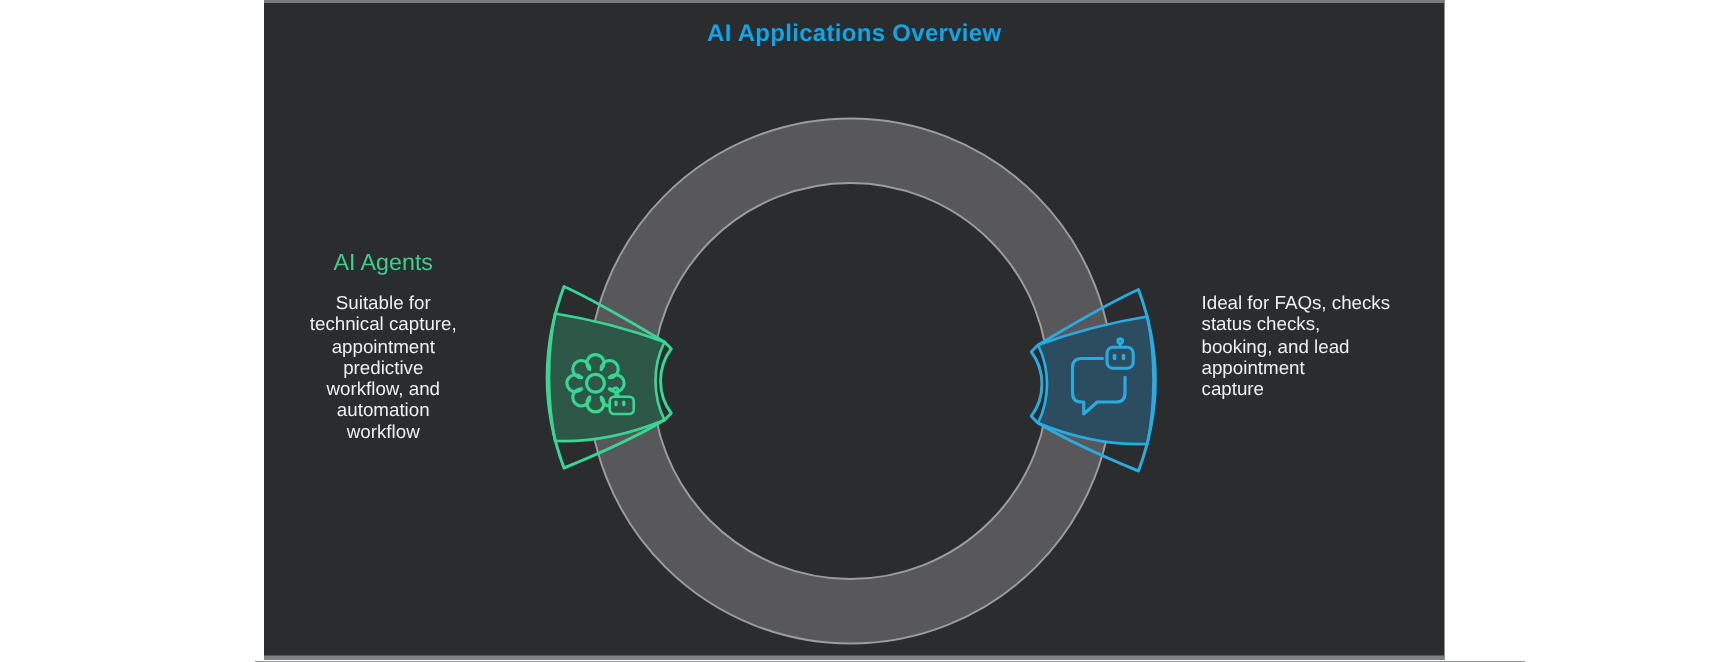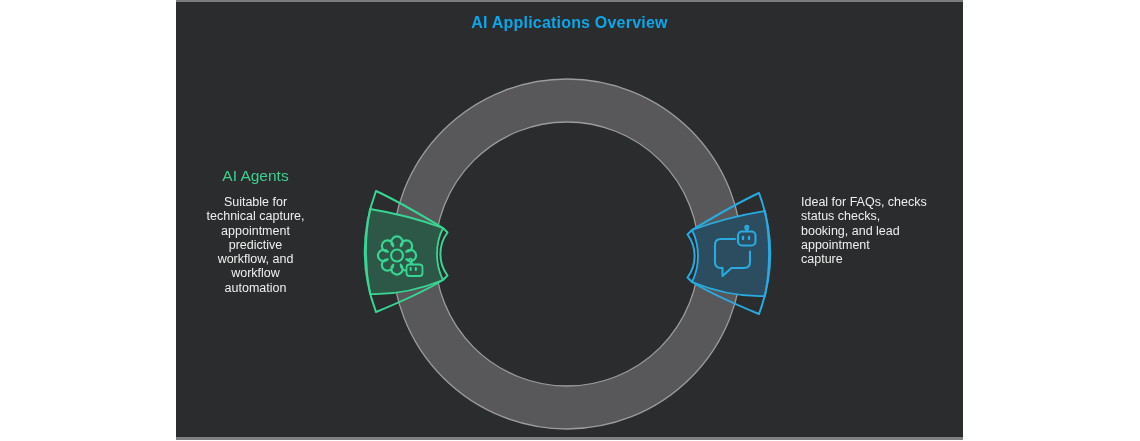--- a/index.html
+++ b/index.html
@@ -78,22 +78,22 @@
     </svg>
 
     <div class="side-text left-text">
       <div class="node-label green">AI Agents</div>
       <div class="node-desc">
           <div class="line">Suitable for</div>
           <div class="line">technical capture,</div>
           <div class="line">appointment</div>
           <div class="line">predictive</div>
           <div class="line">workflow, and</div>
+          <div class="line">automation</div>
           <div class="line">workflow</div>
-          <div class="line">automation</div>
         </div>
     </div>
 
     <div class="side-text right-text">
       <div class="node-desc">
           <div class="line">Ideal for FAQs, checks</div>
           <div class="line">status checks,</div>
           <div class="line">booking, and lead</div>
           <div class="line">appointment</div>
           <div class="line">capture</div>

